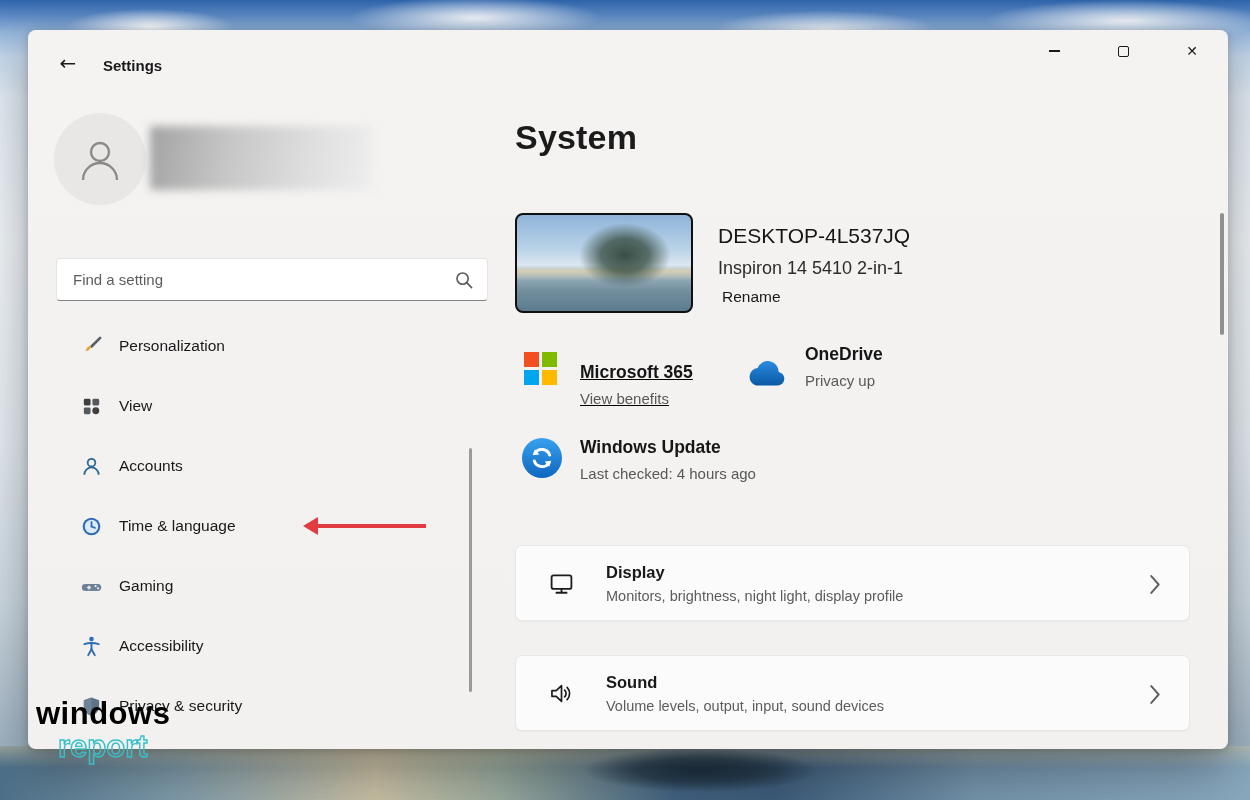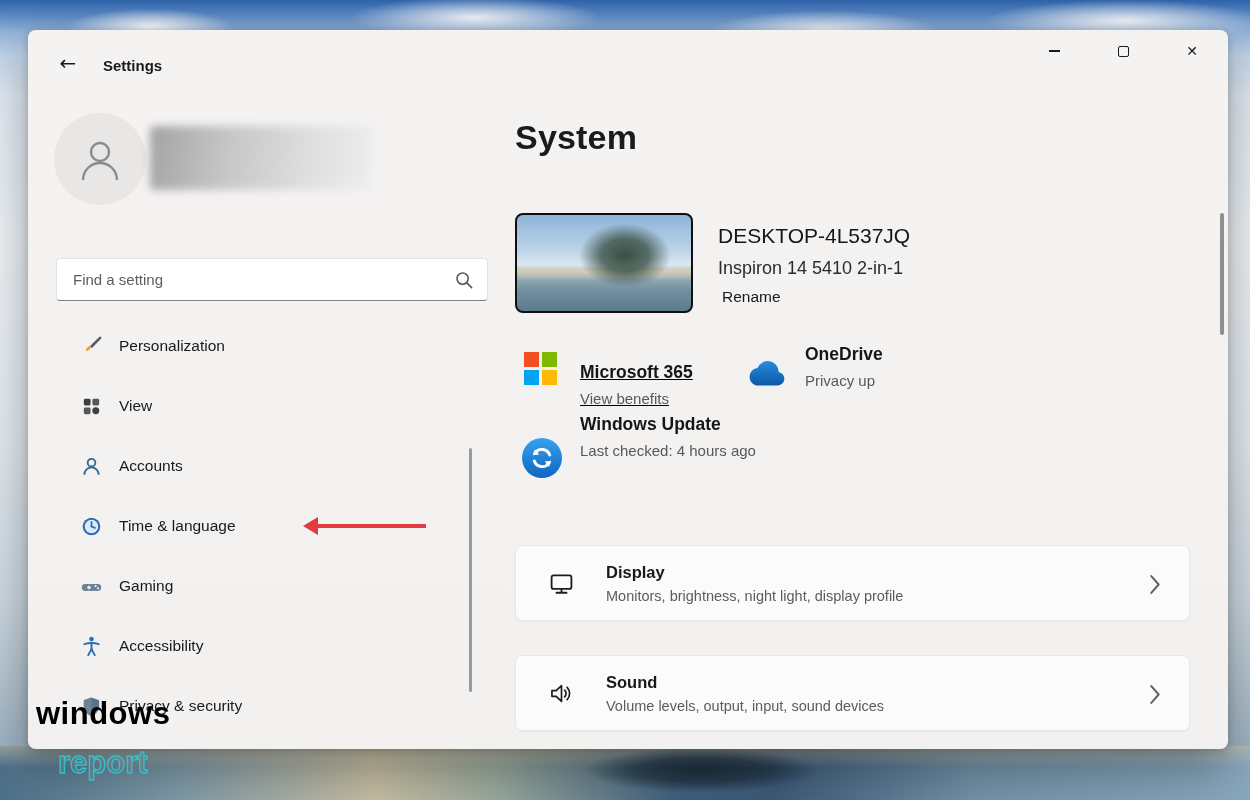--- a/index.html
+++ b/index.html
@@ -79,41 +79,41 @@
       linear-gradient(180deg, transparent 54%, rgba(216,206,176,.85) 58%, rgba(216,206,176,.5) 63%, transparent 68%),
       linear-gradient(180deg,#8fb4d8 0%,#bad3e8 36%,#dbe7f1 52%,#9db3c0 62%,#74909f 78%,#5b7b8e 100%); }
   .device-name  { position:absolute; left:690px; top:194px; font-size:21px; font-weight:400; color:#161616; }
   .device-model { position:absolute; left:690px; top:228px; font-size:18px; color:#2c2c2c; }
   .device-rename{ position:absolute; left:694px; top:258px; font-size:15.5px; color:#191919; cursor:pointer; }
 
   .status-title { font-size:17.5px; font-weight:700; color:#161616; }
   .status-sub   { font-size:15px; color:#585858; margin-top:7px; }
   .st-ms   { position:absolute; left:552px; top:332px;text-decoration:underline; }
   .st-od   { position:absolute; left:777px; top:314px; }
-  .st-wu   { position:absolute; left:552px; top:384px; }
+  .st-wu   { position:absolute; left:552px; top:407px; }
   .ms-grid { position:absolute; left:496px; top:322px; width:34px; height:34px; display:grid; grid-template-columns:15px 15px; grid-template-rows:15px 15px; gap:3px; }
   .ms-grid i { display:block; }
   .od-cloud { position:absolute; left:716px; top:330px; }
   .wu-badge { position:absolute; left:494px; top:408px; }
 
   .card { position:absolute; left:487px; width:675px; height:76px; background:#fbfbfb; border:1px solid #e9e7e5;
     border-radius:7px; box-shadow:0 1px 2px rgba(0,0,0,.04); display:flex; align-items:center; padding-left:30px; cursor:pointer; }
   .card.c1 { top:515px; } .card.c2 { top:625px; }
   .card .c-icon { width:30px; display:flex; align-items:center; justify-content:center; }
   .card .c-text { margin-left:30px; }
   .card .c-title { font-size:16.5px; font-weight:700; color:#191919; }
   .card .c-sub { font-size:14.5px; color:#5c5c5c; margin-top:6px; }
   .card .c-chev { position:absolute; right:28px; top:29px; }
 
   .main-scroll { position:absolute; left:1192px; top:183px; width:4px; height:122px; background:#8f8f8f; border-radius:2px; }
 
   
   .watermark { position:absolute; left:36px; top:698px; z-index:5; line-height:1; }
   .wm1 { font-size:31px; font-weight:700; color:#000000; letter-spacing:.5px; }
-  .wm2 { font-size:31px; font-weight:700; margin-left:22px; margin-top:18px; color:#bfeef2;
+  .wm2 { font-size:31px; font-weight:700; margin-left:22px; margin-top:2px; color:#bfeef2;
     -webkit-text-stroke:1.4px #35bfca; -webkit-text-fill-color:rgba(255,255,255,.05); }
 </style>
 </head>
 <body>
 
 <div class="wallpaper">
   <div class="clouds"></div>
   <div class="shore"></div>
 </div>
 

